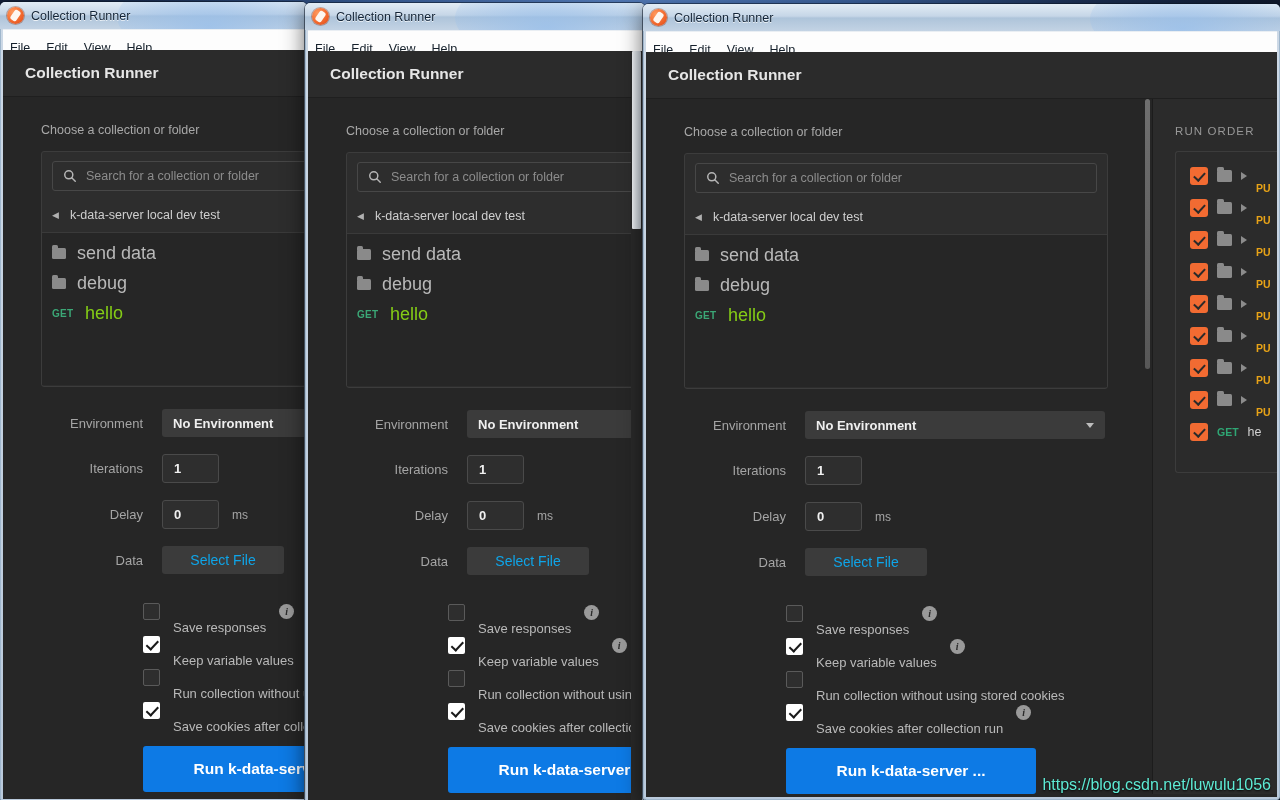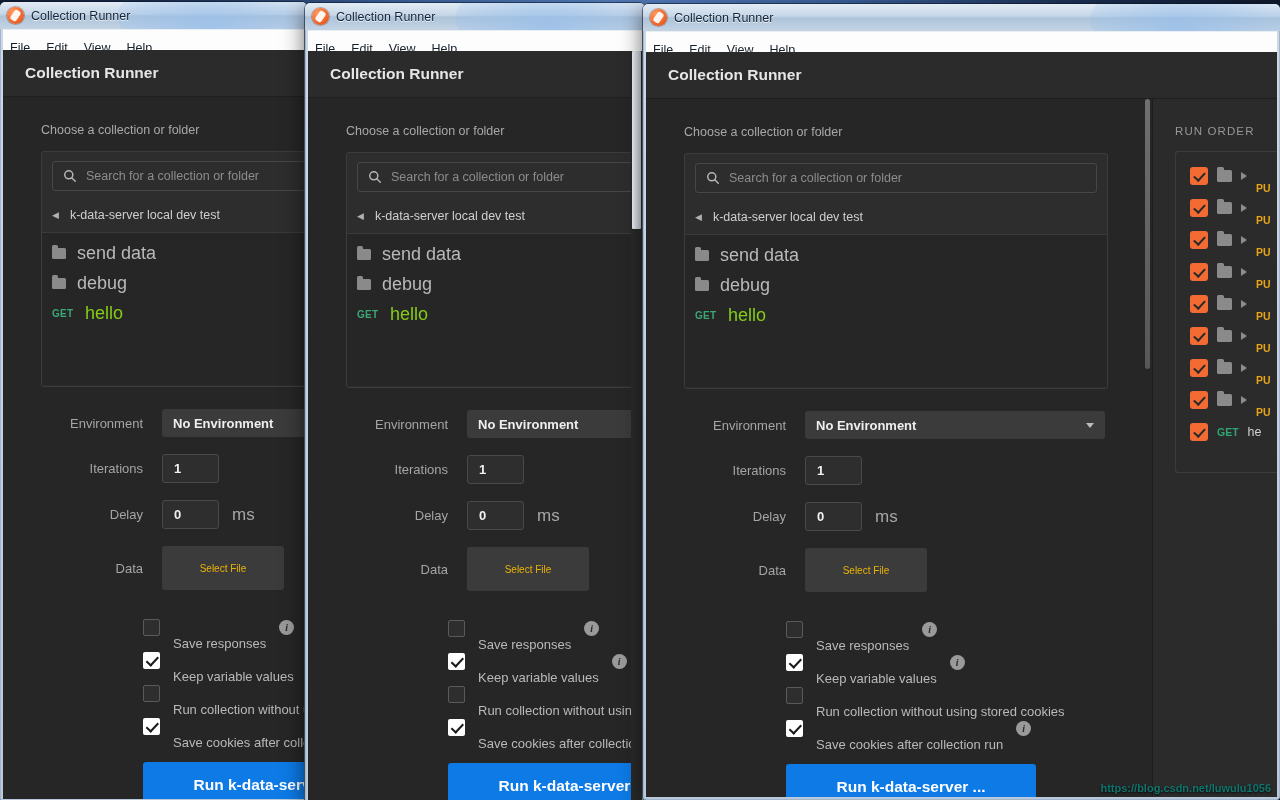--- a/index.html
+++ b/index.html
@@ -123,24 +123,24 @@
     font-size: 13px; display: flex; align-items: center; justify-content: space-between;
     padding: 0 11px; width: 310px; font-weight: 600;
   }
   .caret { border-left: 4.5px solid transparent; border-right: 4.5px solid transparent;
            border-top: 5px solid #bdbdbd; }
   .numbox {
     width: 57px; height: 29px; background: #2e2e2e; border: 1px solid #4a4a4a;
     border-radius: 3px; color: #f0f0f0; font-size: 13px; font-weight: 600;
     display: flex; align-items: center; padding: 0 11px;
   }
-  .unit { font-size: 17px; color: #a5a5a5; margin-left: 13px; }
+  .unit { font-size: 12px; color: #a5a5a5; margin-left: 13px; }
   .filebtn {
-    width: 122px; height: 44px; background: #3b3b3b; border-radius: 3px;
-    color: #eab308; font-size: 10px; display: flex;
+    width: 122px; height: 28px; background: #3b3b3b; border-radius: 3px;
+    color: #0ea5e9; font-size: 14px; display: flex;
     align-items: center; justify-content: center; white-space: nowrap;
   }
 
   .checks { margin-top: 21px; padding-left: 102px; }
   .crow { display: flex; align-items: center; height: 33px; gap: 13px; }
   .cbox { width: 17px; height: 17px; border-radius: 2px; flex: 0 0 auto; position: relative; }
   .cbox.off { background: #2e2e2e; border: 1px solid #5a5a5a; }
   .cbox.on { background: #ffffff; }
   .cbox.on::after {
     content: ""; position: absolute; left: 5.5px; top: 2px; width: 5px; height: 9.5px;
@@ -206,23 +206,22 @@
     position: absolute; right: 0; top: 0; bottom: 0; width: 11px;
     background: #2a2a2a;
   }
   .edge-scroll i {
     position: absolute; left: 1px; top: 0; width: 9px; height: 178px;
     background: linear-gradient(90deg,#f4f7fa,#c6ced6); border-radius: 1px; display: block;
   }
 
   .watermark {
     position: absolute; right: 9px; bottom: 6px; z-index: 60;
-    font-size: 11px; color: #0f766e; white-space: nowrap;
+    font-size: 16px; color: #5eead4; white-space: nowrap;
     text-shadow: 0 1px 2px rgba(0,0,0,.9);
-    font-weight: bold;
   }
 </style>
 </head>
 <body>
 
 <div id="root">
   <div class="desktop"></div>
 
   <div class="win" id="win1" style="left:0;top:2px;width:307px;height:800px;">
     <div class="win-frame"></div>

